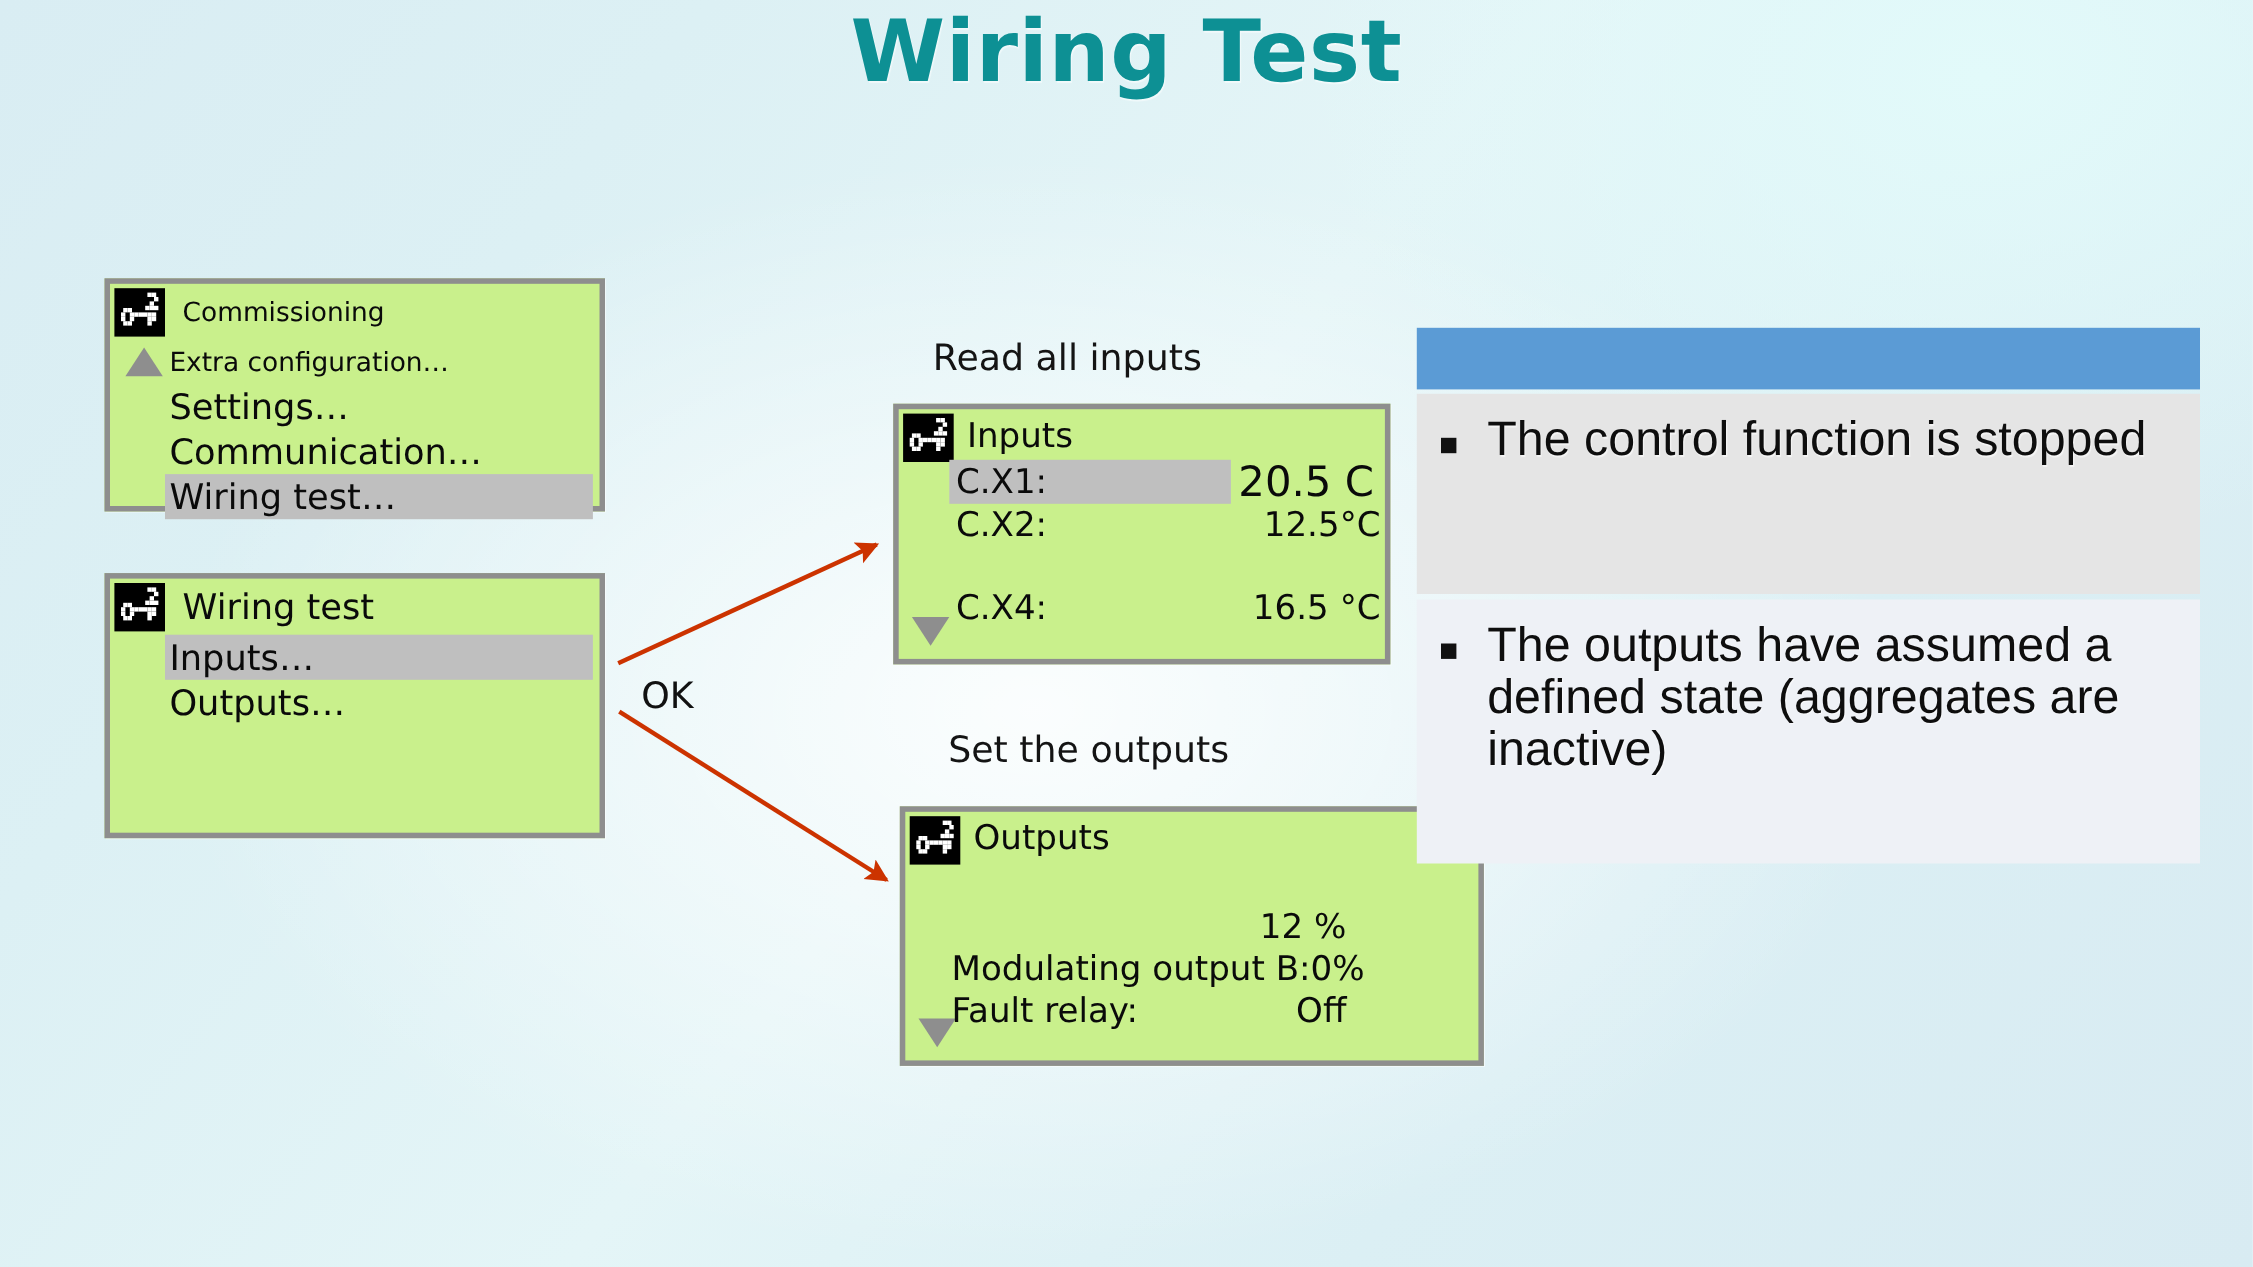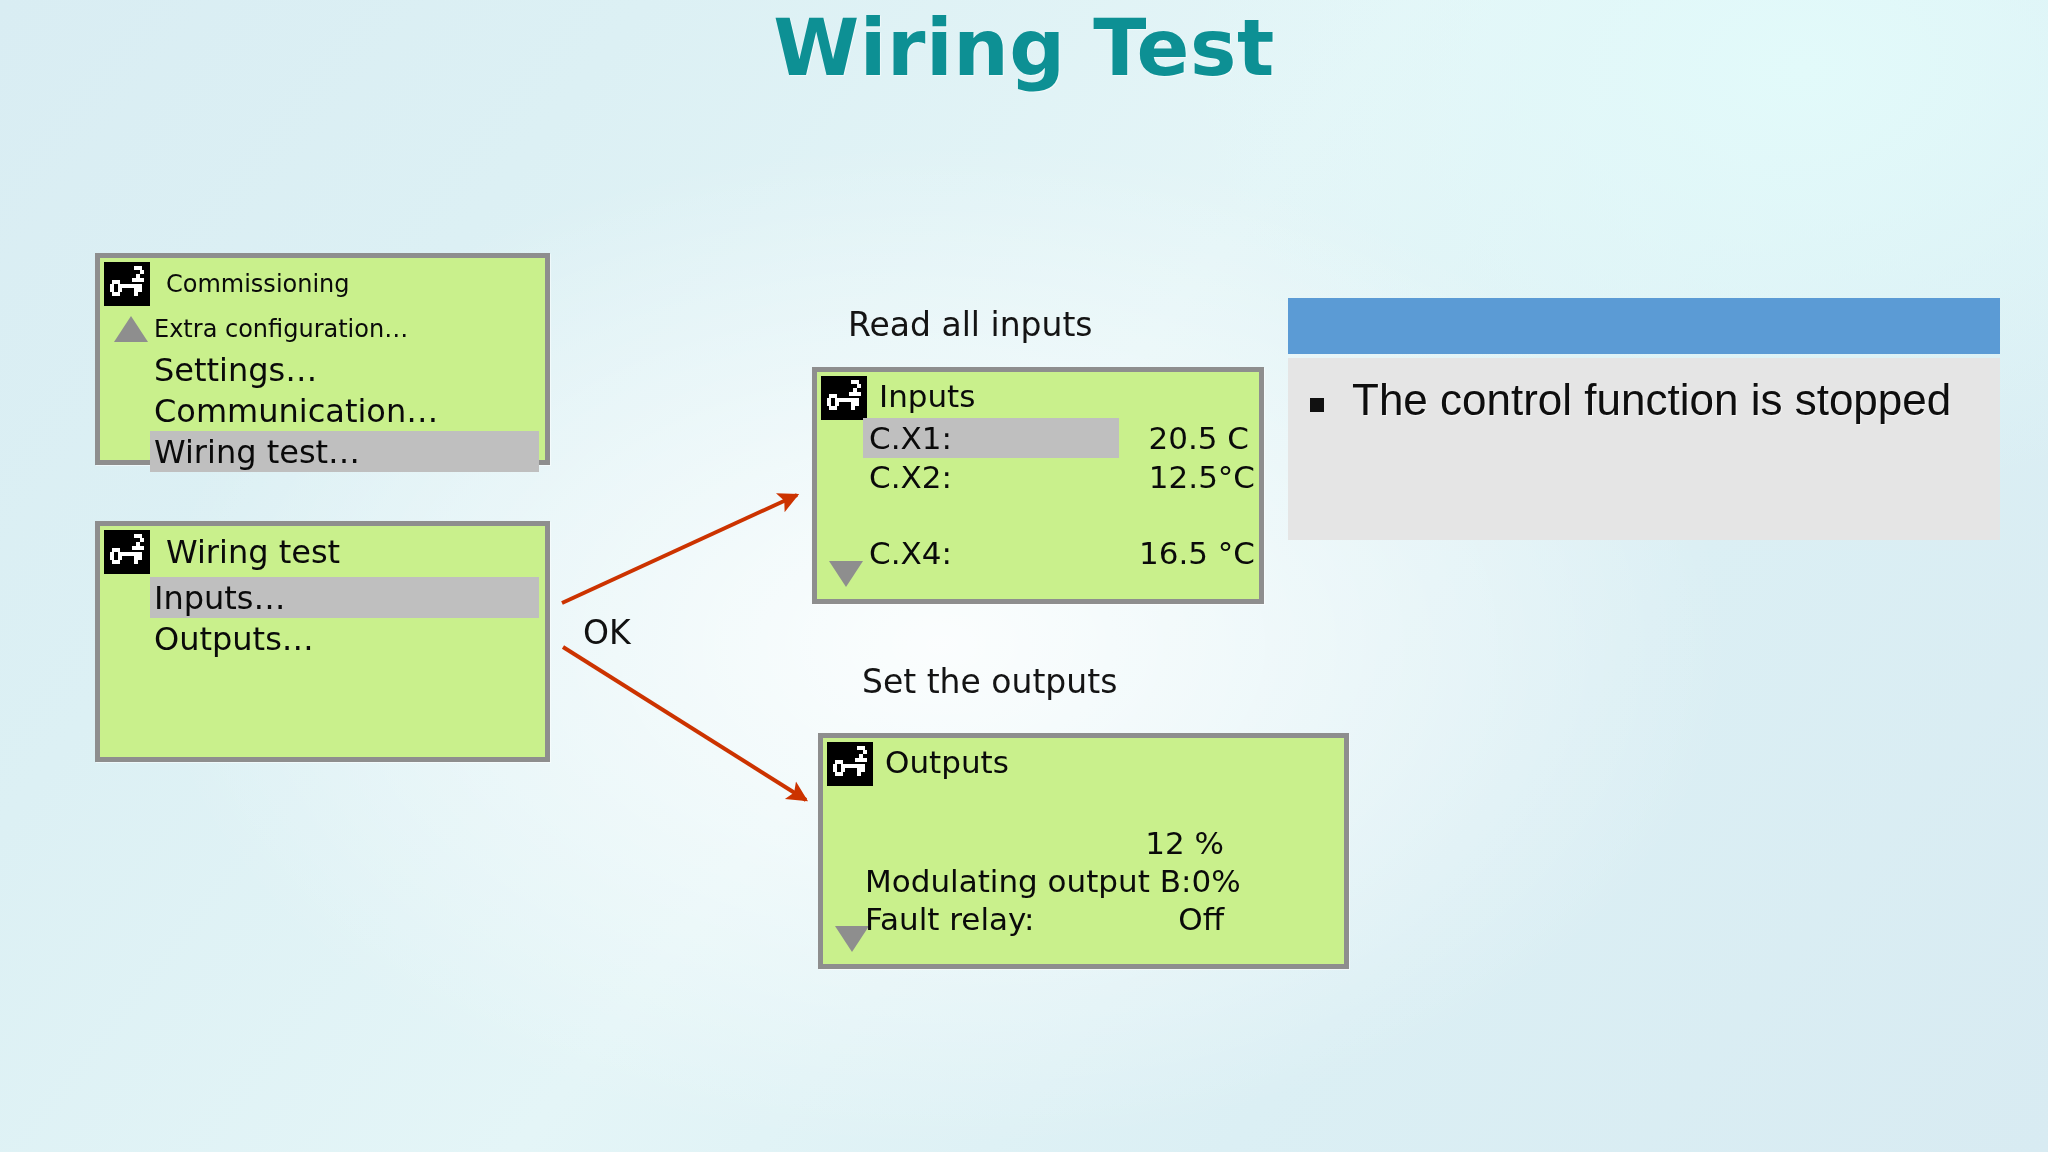--- a/index.html
+++ b/index.html
@@ -321,21 +321,21 @@
 
     <div class="lcd-row" style="position:absolute; left:62px; top:0px; height:48px; font-size:31px;">
       <span class="row-label">Inputs</span>
     </div>
 
     <span class="tri-down" style="left:12px; top:189px;"></span>
 
     <div class="lcd-row selected" style="position:absolute; left:46px; top:46px; width:250px; height:40px; font-size:31px; padding-left:6px;">
       <span class="row-label">C.X1:</span>
     </div>
-    <div class="lcd-row" style="position:absolute; left:300px; top:46px; width:132px; height:40px; font-size:31px; justify-content:flex-end;">
+    <div class="lcd-row" style="position:absolute; left:300px; top:46px; width:132px; height:40px; font-size:38px; justify-content:flex-end;">
       <span class="row-value">20.5 C</span>
     </div>
 
     <div class="lcd-row" style="position:absolute; left:46px; top:86px; width:386px; height:38px; font-size:31px; padding-left:6px;">
       <span class="row-label">C.X2:</span>
       <span class="row-value">12.5°C</span>
     </div>
 
 
     <div class="lcd-row" style="position:absolute; left:46px; top:162px; width:386px; height:38px; font-size:31px; padding-left:6px;">
@@ -406,13 +406,17 @@
 </div>
 
 <div class="callout">
   <div class="callout-header"></div>
 
   <div class="callout-panel p1">
     <span class="bullet-square"></span>
     <span class="bullet-text">The control function is stopped</span>
   </div>
 
+  <div class="callout-panel p2">
+    <span class="bullet-square"></span>
+    <span class="bullet-text">The outputs have assumed a defined state (aggregates are inactive)</span>
+  </div>
 </div>
 
 </body></html>

